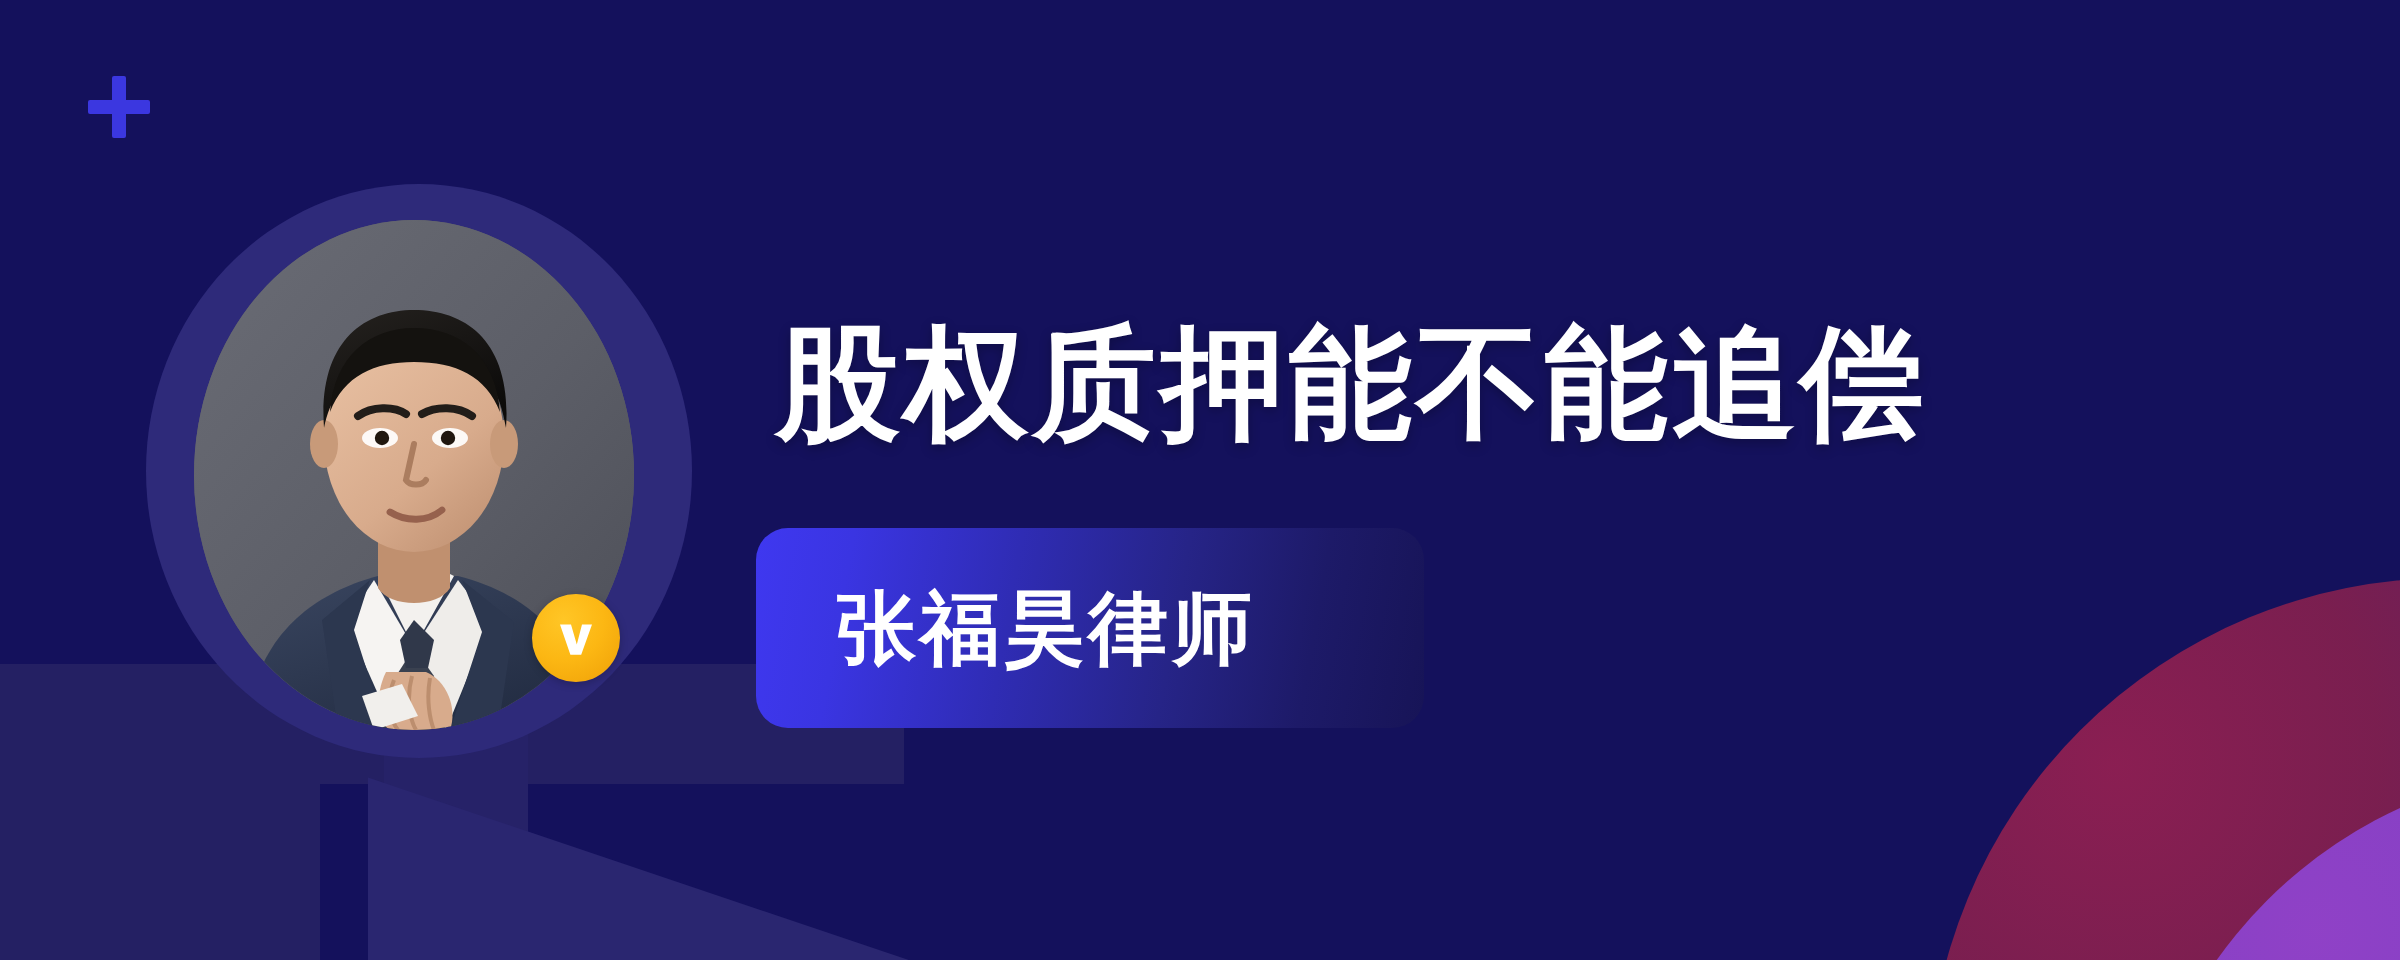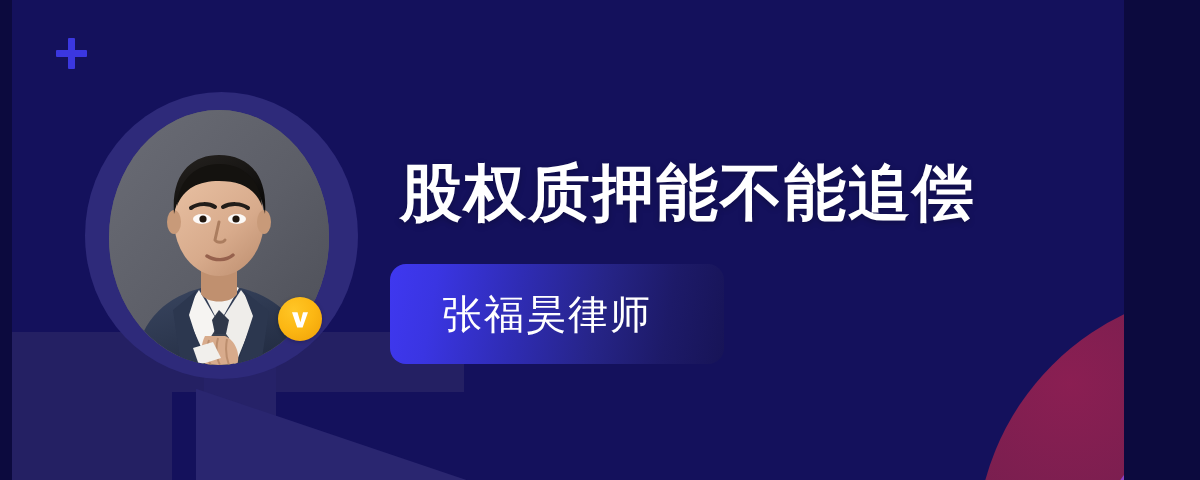--- a/index.html
+++ b/index.html
@@ -5,27 +5,26 @@
 <style>
   html, body {
     margin: 0;
     padding: 0;
     background: #0c0a3e;
   }
   * { box-sizing: border-box; }
 
   .banner {
     position: relative;
-    width: 1112px;
+    width: 1200px;
     height: 480px;
     overflow: hidden;
     background: #14115c;
     font-family: "Liberation Sans", "DejaVu Sans", sans-serif;
     user-select: none;
-    margin-left: 12px;
   }
 
   
   .bg-layer {
     position: absolute;
     inset: 0;
     overflow: hidden;
   }
 
   
@@ -194,23 +193,23 @@
                   #2f2cb4 38%,
                   #262487 62%,
                   #1d1a68 82%,
                   #171457 100%);
     display: flex;
     align-items: center;
   }
   .name-badge-label {
     color: #ffffff;
     font-size: 40px;
-    font-weight: 400;
+    font-weight: 700;
     letter-spacing: 2px;
-    padding-left: 52px;
+    padding-left: 40px;
     white-space: nowrap;
   }
 </style>
 </head>
 <body>
 
 <div class="banner">
 
   <div class="bg-layer">
     <div class="blob-crimson"></div>

